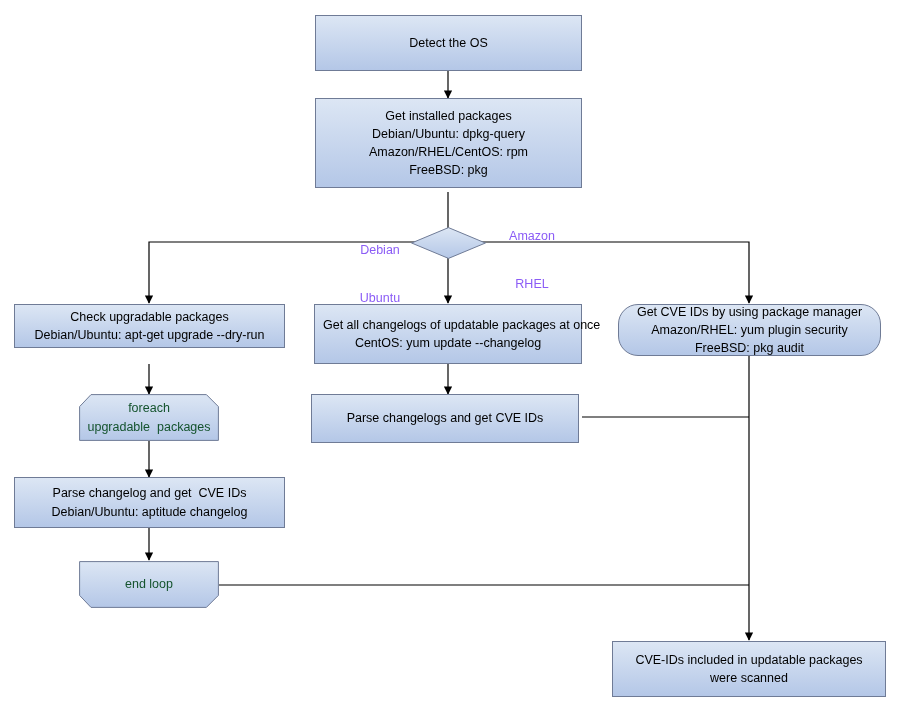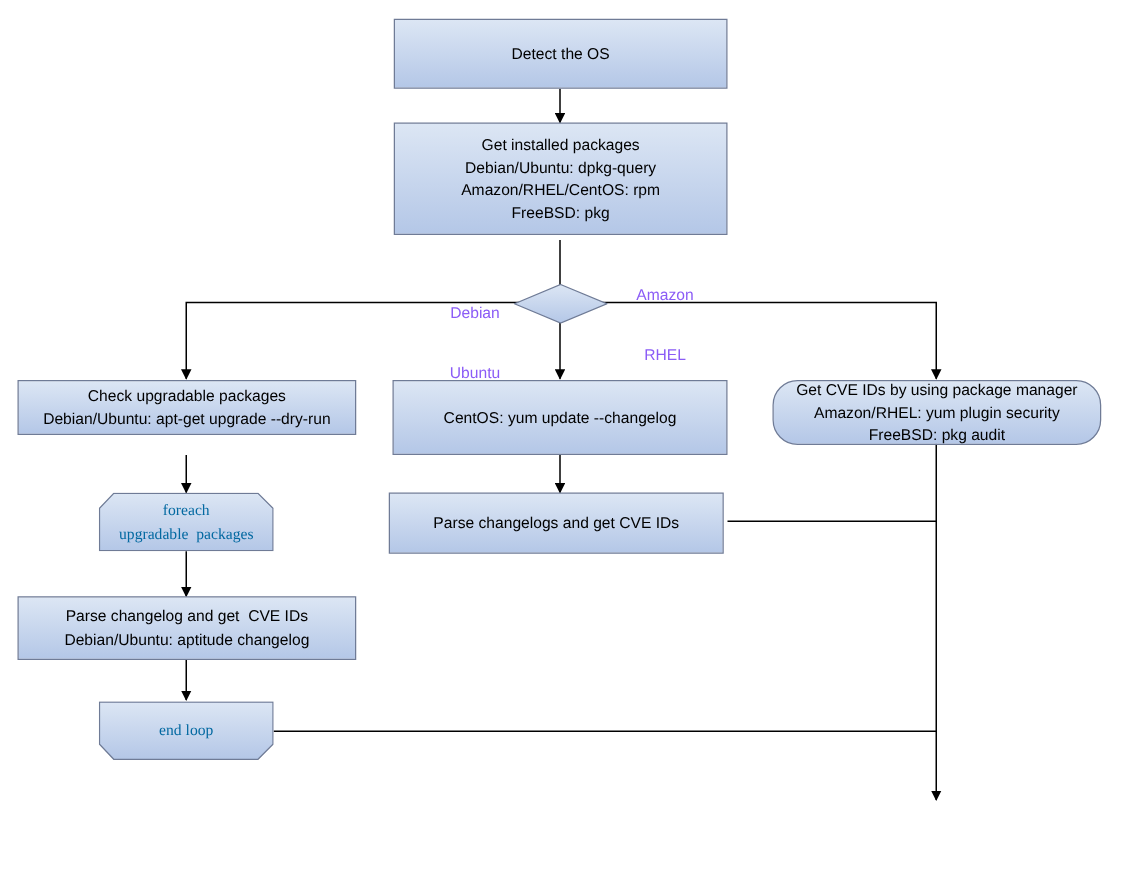--- a/index.html
+++ b/index.html
@@ -38,24 +38,23 @@
     white-space: pre;
   }
   .loopnode {
     position: absolute;
     box-sizing: border-box;
     display: flex;
     align-items: center;
     justify-content: center;
     text-align: center;
     font-size: 12.5px;
-    color: #0369a1;
+    color: #14532d;
     line-height: 1.45;
     padding: 4px 8px;
-    font-family: Liberation Serif, serif;
   }
   .loopnode .shape {
     position: absolute;
     left: 0; top: 0; right: 0; bottom: 0;
   }
   .loopnode .lines {
     position: relative;
     z-index: 2;
     width: 100%;
   }
@@ -166,20 +165,21 @@
 
   <div class="node" style="left:14px; top:304px; width:271px; height:44px;">
     <div class="lines">
       <div>Check upgradable packages</div>
       <div>Debian/Ubuntu: apt-get upgrade --dry-run</div>
     </div>
   </div>
 
   <div class="node" style="left:314px; top:304px; width:268px; height:60px;">
     <div class="lines">
+      <div>Get all changelogs of updatable packages at once</div>
       <div>CentOS: yum update --changelog</div>
     </div>
   </div>
 
   <div class="node" style="left:618px; top:304px; width:263px; height:52px;border-radius:20px;">
     <div class="lines">
       <div>Get CVE IDs by using package manager</div>
       <div>Amazon/RHEL: yum plugin security</div>
       <div>FreeBSD: pkg audit</div>
     </div>
@@ -222,14 +222,20 @@
           <stop offset="100%" stop-color="#b4c7e7"></stop>
         </linearGradient>
       </defs>
       <path d="M 0.6 0.6 L 139.4 0.6 L 139.4 34.4 L 127.4 46.4 L 12 46.4 L 0.6 34.4 Z" fill="url(#lgrad2)" stroke="#6f7b96" stroke-width="1"></path>
     </svg>
     <div class="lines">
       <div>end loop</div>
     </div>
   </div>
 
+  <div class="node" style="left:612px; top:641px; width:274px; height:56px;">
+    <div class="lines">
+      <div>CVE-IDs included in updatable packages</div>
+      <div>were scanned</div>
+    </div>
+  </div>
 
 </div>
 
 </body></html>

